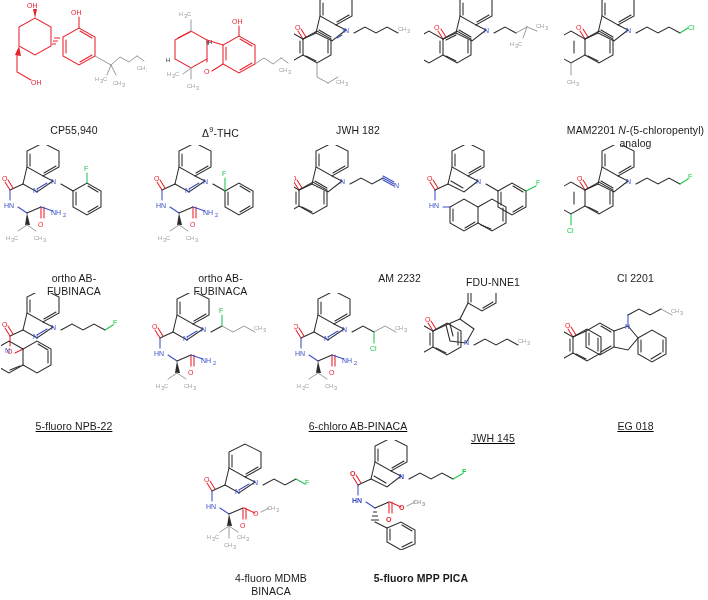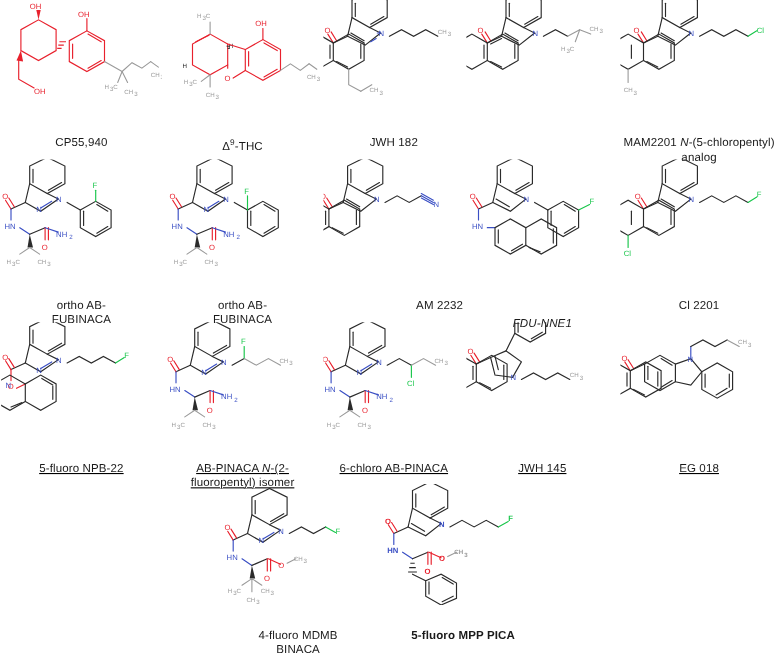--- a/index.html
+++ b/index.html
@@ -443,21 +443,21 @@
           <path class="bond" d="M62,39 L74,46"></path>
           <path class="bond" d="M74,46 L88,38 L102,46 L102,62 L88,70 L74,62 Z"></path>
           <path class="bond" d="M77,47 L77,60"></path>
           <path class="bond" d="M89,67 L99,61"></path>
           <path class="bond" d="M89,41 L99,47"></path>
 
           <path class="bond-green" d="M102,46 L112,41"></path>
           <text class="lbl c-green" x="112" y="40">F</text>
         </svg>
       </div>
-      <div class="caption" style="margin-top:20px;font-style:italic;">
+      <div class="caption" style="margin-top:8px;">
         <span>FDU-NNE1</span>
       </div>
     </div>
 
     <div class="cell" style="width:145px;align-items:center;">
       <div class="struct">
         <svg width="143" height="105" viewBox="0 0 143 105">
           <path class="bond" d="M38,22 L38,6 L54,-2 L70,6 L70,22 L54,31 Z"></path>
           <path class="bond" d="M41,21 L41,9"></path>
           <path class="bond" d="M55,28 L67,21"></path>
@@ -561,23 +561,20 @@
           <text class="lbl-sm c-grey" x="44" y="97">3</text>
 
           <path class="bond" d="M62,39 L73,33"></path>
           <path class="bond-green" d="M73,33 L73,22"></path>
           <text class="lbl c-green" x="70" y="20">F</text>
           <path class="bond-grey" d="M73,33 L84,39 L95,33 L106,39"></path>
           <text class="lbl-sm c-grey" x="105" y="37">CH</text>
           <text class="lbl-sm c-grey" x="114" y="39">3</text>
         </svg>
       </div>
-      <div class="caption" style="margin-top:4px;">
-        <span>AB-PINACA </span><span class="ital">N</span><span>-(2-fluoropentyl) isomer</span>
-      </div>
     </div>
 
     <div class="cell" style="width:130px;">
       <div class="struct">
         <svg width="128" height="105" viewBox="0 0 128 105">
           <path class="bond" d="M24,22 L24,6 L40,-2 L56,6 L56,22 L40,31 Z"></path>
           <path class="bond" d="M27,21 L27,9"></path>
           <path class="bond" d="M41,28 L53,21"></path>
           <path class="bond" d="M24,22 L20,39 L34,47 L50,36 L40,31"></path>
           <text class="lbl c-blue" x="30" y="48">N</text>
@@ -638,21 +635,21 @@
           <path class="bond" d="M6,40 L6,52"></path>
           <path class="bond" d="M9,54 L23,62 L37,54 L37,38 L23,30 L9,38"></path>
           <path class="bond" d="M12,55 L22,60"></path>
           <path class="bond" d="M34,39 L34,52"></path>
 
           <path class="bond" d="M50,52 L61,46 L72,52 L83,46 L94,52"></path>
           <text class="lbl-sm c-grey" x="94" y="50">CH</text>
           <text class="lbl-sm c-grey" x="103" y="52">3</text>
         </svg>
       </div>
-      <div class="caption" style="margin-top:4px;">
+      <div class="caption" style="margin-top:16px;">
         <span>JWH 145</span>
       </div>
     </div>
 
     <div class="cell" style="width:145px;">
       <div class="struct">
         <svg width="143" height="105" viewBox="0 0 143 105">
 
           <path class="bond" d="M22,38 L22,54 L36,62 L50,54 L50,38 L36,30 Z"></path>
           <path class="bond" d="M25,40 L25,52"></path>

